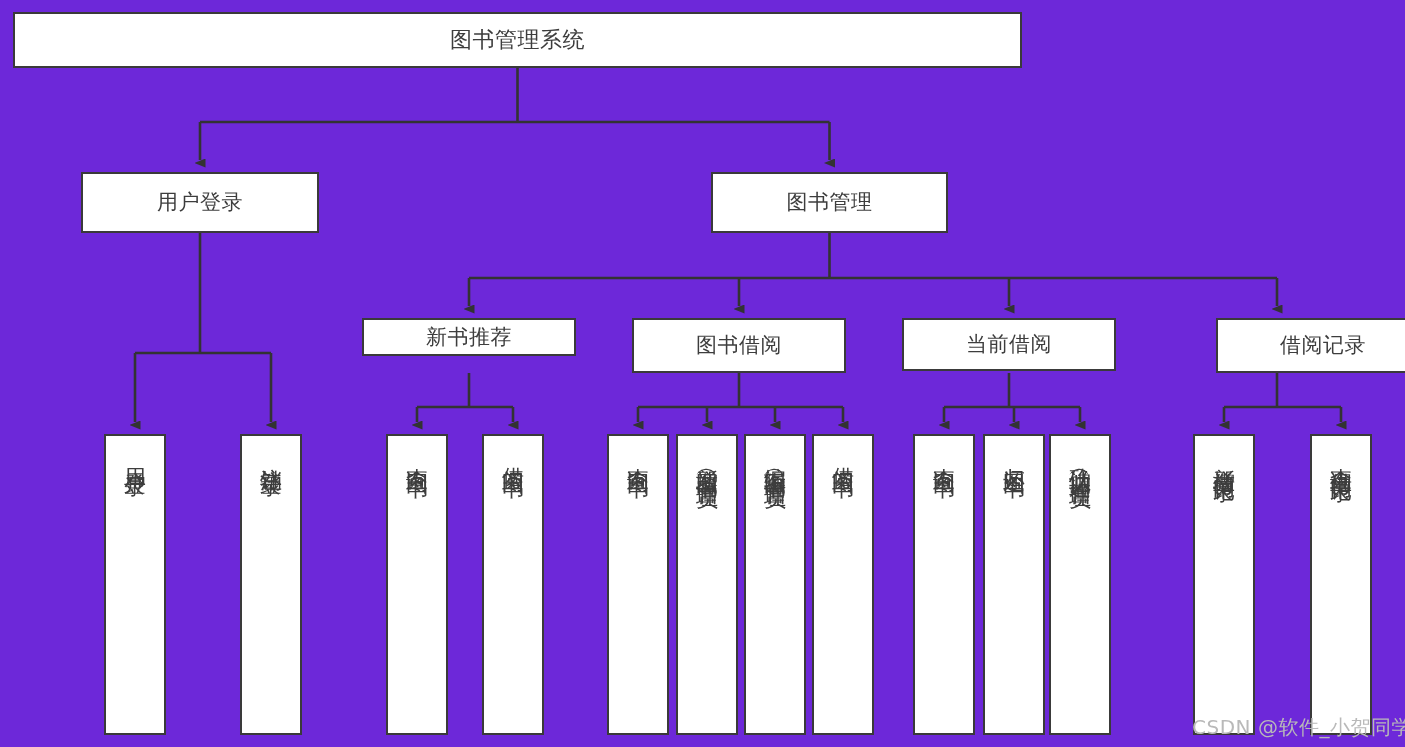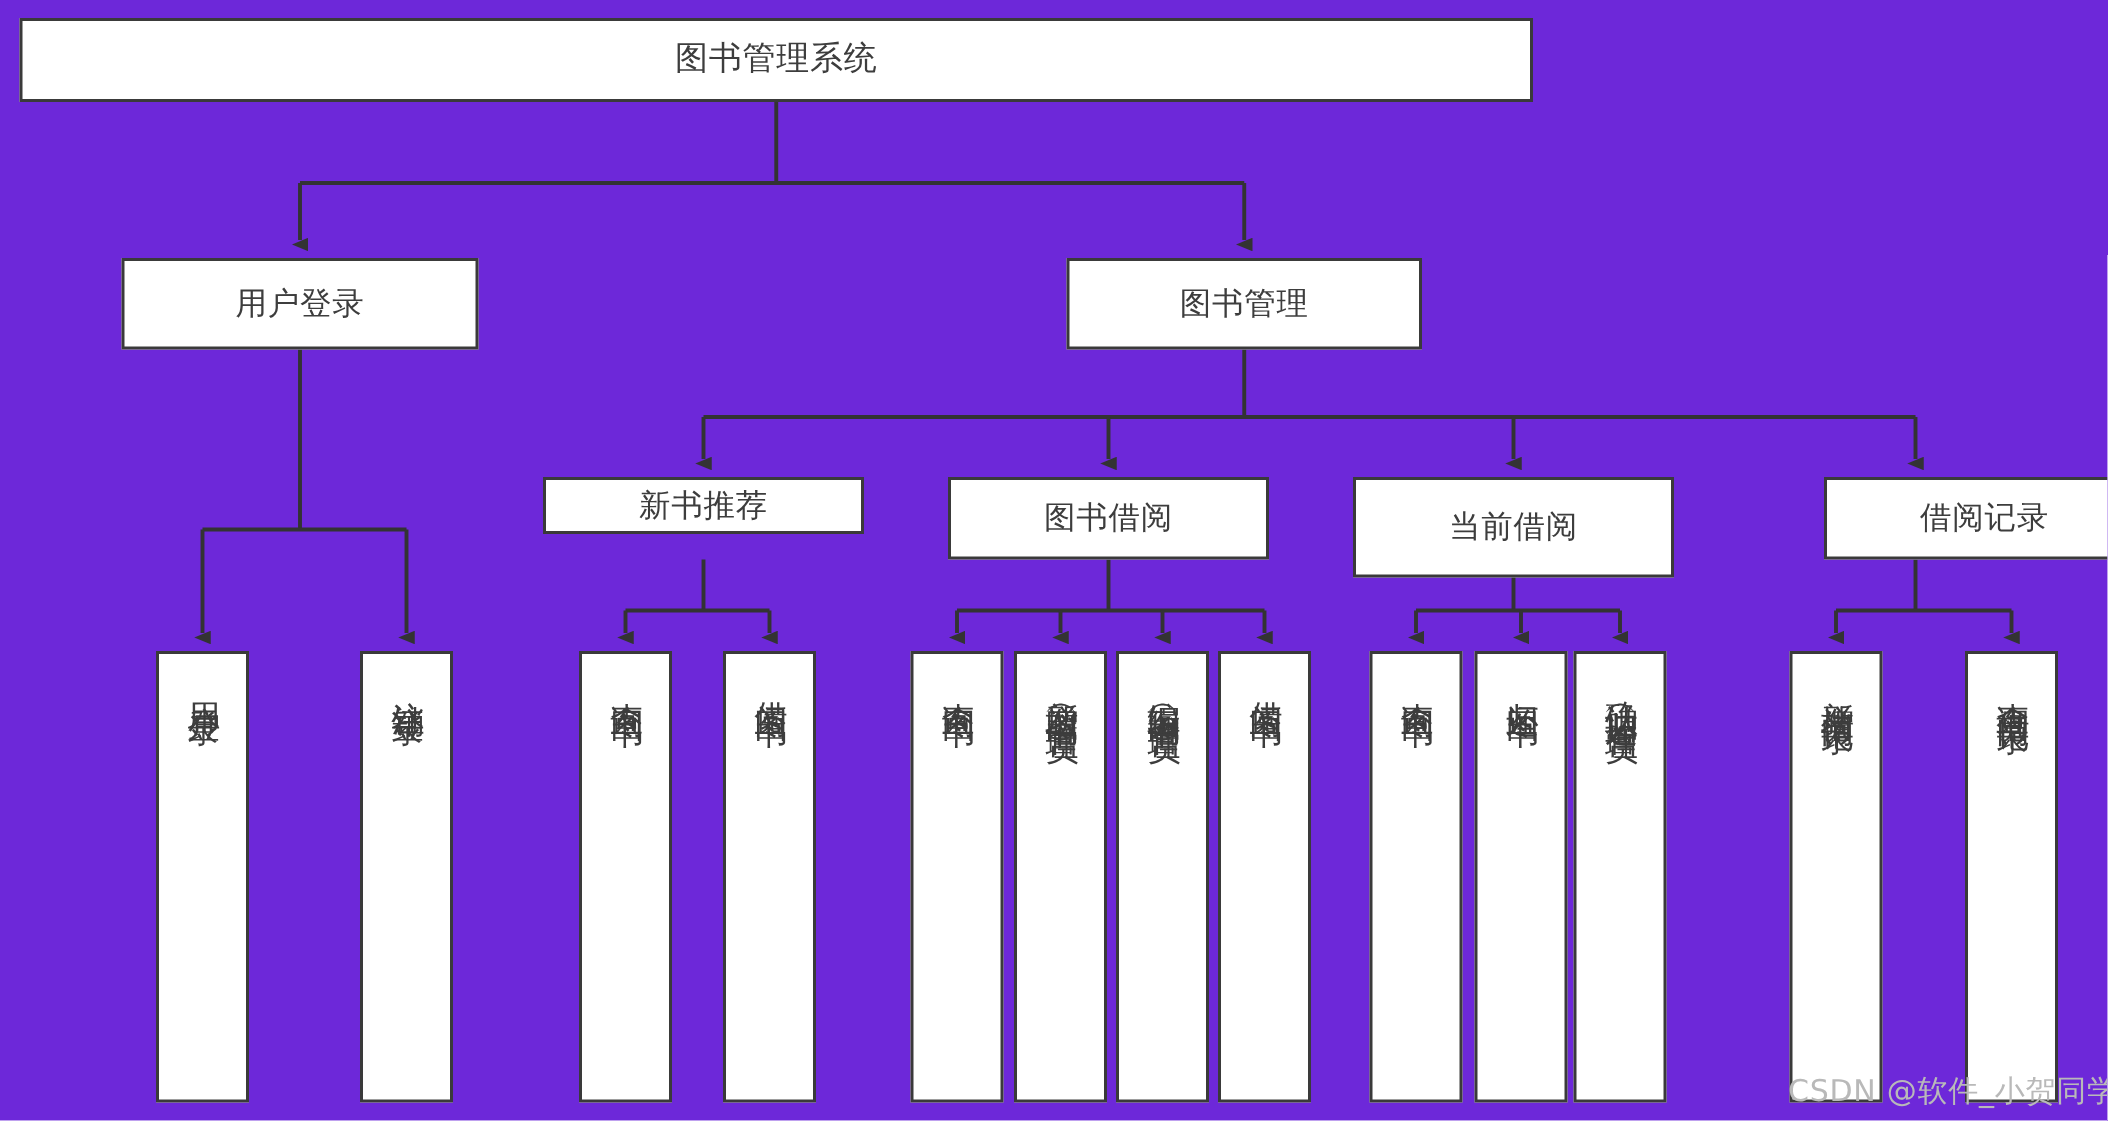--- a/index.html
+++ b/index.html
@@ -133,21 +133,21 @@
       </div>
       <div class="node level2 horizontal" style="left: 711px; top: 172px; width: 237px; height: 61px; border-color: rgb(58, 58, 58); background: rgb(255, 255, 255);">
         <span class="node-label" style="color: rgb(61, 61, 61);">图书管理</span>
       </div>
       <div class="node level3 horizontal" style="left: 362px; top: 318px; width: 214px; height: 38px; border-color: rgb(58, 58, 58); background: rgb(255, 255, 255);">
         <span class="node-label" style="color: rgb(61, 61, 61);">新书推荐</span>
       </div>
       <div class="node level3 horizontal" style="left: 632px; top: 318px; width: 214px; height: 55px; border-color: rgb(58, 58, 58); background: rgb(255, 255, 255);">
         <span class="node-label" style="color: rgb(61, 61, 61);">图书借阅</span>
       </div>
-      <div class="node level3 horizontal" style="left: 902px; top: 318px; width: 214px; height: 67px; border-color: rgb(58, 58, 58); background: rgb(255, 255, 255);">
+      <div class="node level3 horizontal" style="left: 902px; top: 318px; width: 214px; height: 53px; border-color: rgb(58, 58, 58); background: rgb(255, 255, 255);">
         <span class="node-label" style="color: rgb(61, 61, 61);">当前借阅</span>
       </div>
       <div class="node level3 horizontal" style="left: 1170px; top: 318px; width: 214px; height: 55px; border-color: rgb(58, 58, 58); background: rgb(255, 255, 255); margin-left: 46px;">
         <span class="node-label" style="color: rgb(61, 61, 61);">借阅记录</span>
       </div>
       <div class="node leaf vertical" style="left: 104px; top: 434px; width: 62px; height: 301px; border-color: rgb(58, 58, 58); background: rgb(255, 255, 255);">
         <span class="node-label" style="color: rgb(61, 61, 61);">用户登录</span>
       </div>
       <div class="node leaf vertical" style="left: 240px; top: 434px; width: 62px; height: 301px; border-color: rgb(58, 58, 58); background: rgb(255, 255, 255);">
         <span class="node-label" style="color: rgb(61, 61, 61);">注销登录</span>

